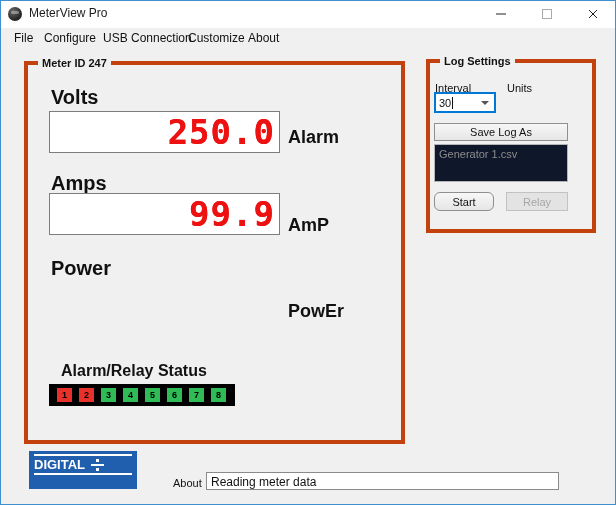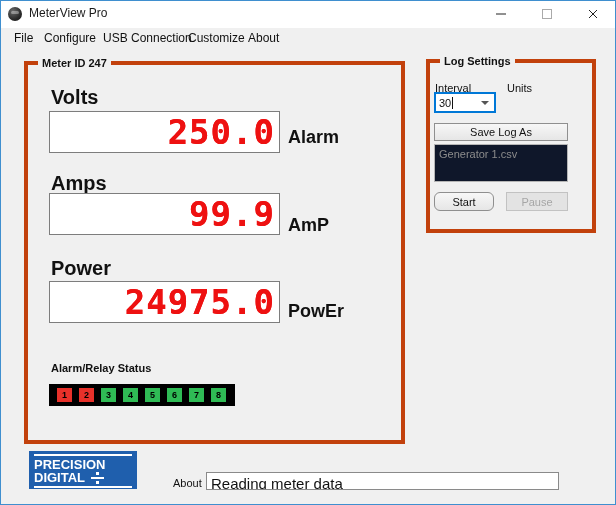--- a/index.html
+++ b/index.html
@@ -135,22 +135,22 @@
     position: absolute;
     font-size: 18px;
     font-weight: bold;
     color: #111;
     white-space: nowrap;
   }
 
   
   #alarm-label {
     position: absolute;
-    left: 50px; top: 361px;
-    font-size: 11px;
+    left: 60px; top: 361px;
+    font-size: 16px;
     font-weight: bold;
     color: #111;
     white-space: nowrap;
   }
   #alarm-strip {
     position: absolute;
     left: 48px; top: 383px;
     width: 186px;
     height: 22px;
     background: #000000;
@@ -294,21 +294,21 @@
     color: #111;
   }
   #status-field {
     position: absolute;
     left: 205px; top: 471px;
     width: 353px;
     height: 18px;
     box-sizing: border-box;
     background: #ffffff;
     border: 1px solid #8a8a8a;
-    font-size: 15px;
+    font-size: 12px;
     color: #111;
     padding: 2px 4px;
     white-space: nowrap;
     overflow: hidden;
   }
 </style>
 </head>
 <body>
 
 <div id="window">
@@ -353,23 +353,20 @@
   </div>
   <div class="meter-unit" style="left:287px; top:126px;">Alarm</div>
 
   <div class="meter-label" style="left:50px; top:171px;">Amps</div>
   <div class="meter-box" style="left:48px; top:192px; width:231px; height:42px;">
     <div class="meter-digits">99.9</div>
   </div>
   <div class="meter-unit" style="left:287px; top:214px;">AmP</div>
 
   <div class="meter-label" style="left:50px; top:256px;">Power</div>
-  <div class="meter-box" style="left:48px; top:280px; width:231px; height:42px;">
-    <div class="meter-digits">24975.0</div>
-  </div>
   <div class="meter-unit" style="left:287px; top:300px;">PowEr</div>
 
   <div id="alarm-label">Alarm/Relay Status</div>
   <div id="alarm-strip">
     <div class="alarm-led on-red">1</div>
     <div class="alarm-led on-red">2</div>
     <div class="alarm-led on-green">3</div>
     <div class="alarm-led on-green">4</div>
     <div class="alarm-led on-green">5</div>
     <div class="alarm-led on-green">6</div>
@@ -388,26 +385,25 @@
     <span class="arrow"></span>
   </div>
 
   <div class="field-label" style="left:506px; top:81px;">Units</div>
 
   <div class="winbutton" style="left:433px; top:122px; width:134px; height:18px;text-align:right;">Save Log As</div>
 
   <div id="log-filename" style="left:433px; top:143px; width:134px; height:38px;">Generator 1.csv</div>
 
   <div class="winbutton" style="left:433px; top:191px; width:60px; height:19px;border-radius:6px;">Start</div>
-  <div class="winbutton disabled" style="left:505px; top:191px; width:62px; height:19px;">Pause</div>
+  <div class="winbutton disabled" style="left:505px; top:191px; width:62px; height:19px;">Relay</div>
 
   <div id="logo">
     <div class="bar"></div>
     <div class="logo-rows">
-      <div class="logo-line">PRECISION</div>
       <div class="logo-line">
         <span>DIGITAL</span>
         <span class="divsign">
           <span class="d-dot d-top"></span>
           <span class="d-bar"></span>
           <span class="d-dot d-bot"></span>
         </span>
       </div>
     </div>
     <div class="bar"></div>

